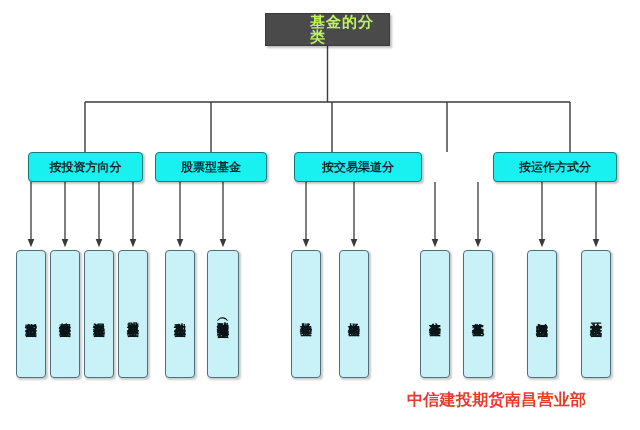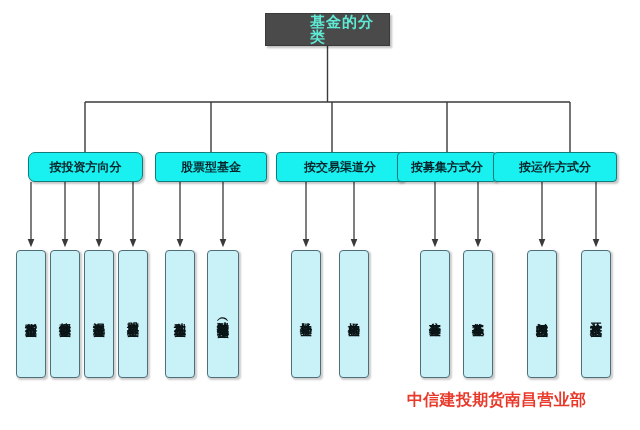--- a/index.html
+++ b/index.html
@@ -31,21 +31,21 @@
     width: 125px; height: 33px;
     background: #4a4a4a;
     border: 1px solid #3a3a3a;
     box-sizing: border-box;
     display: flex;
     align-items: center;
     justify-content: center;
     box-shadow: 2px 2px 2px rgba(0,0,0,0.25);
   }
   .title-box .label {
-    color: #5eead4;
+    color: #bef264;
     font-size: 15px;
     font-weight: bold;
     letter-spacing: 1px;
     line-height: 1;
     margin-left: 44px;
   }
 
   
   .cat-box {
     position: absolute;
@@ -147,31 +147,28 @@
 
       <path d="M542,182 L542,243"></path>
       <path d="M596,182 L596,243"></path>
     </g>
   </svg>
 
   <div class="title-box">
     <span class="label">基金的分类</span>
   </div>
 
-  <div class="cat-box" style="left:28px;width:115px;border-radius:7px;">
+  <div class="cat-box" style="left:28px;width:115px;">
     <span class="label">按投资方向分</span>
   </div>
   <div class="cat-box" style="left:155px;width:112px;">
     <span class="label">股票型基金</span>
   </div>
-  <div class="cat-box" style="left:276px;width:128px;">
+  <div class="cat-box" style="left:294px;width:128px;">
     <span class="label">按交易渠道分</span>
-  </div>
-  <div class="cat-box" style="left:397px;width:100px;">
-    <span class="label">按募集方式分</span>
   </div>
   <div class="cat-box" style="left:493px;width:124px;">
     <span class="label">按运作方式分</span>
   </div>
 
   <div class="leaf-box" style="left:16px;">
     <span class="label">货币型基金</span>
   </div>
   <div class="leaf-box" style="left:50px;">
     <span class="label">债券型基金</span>

